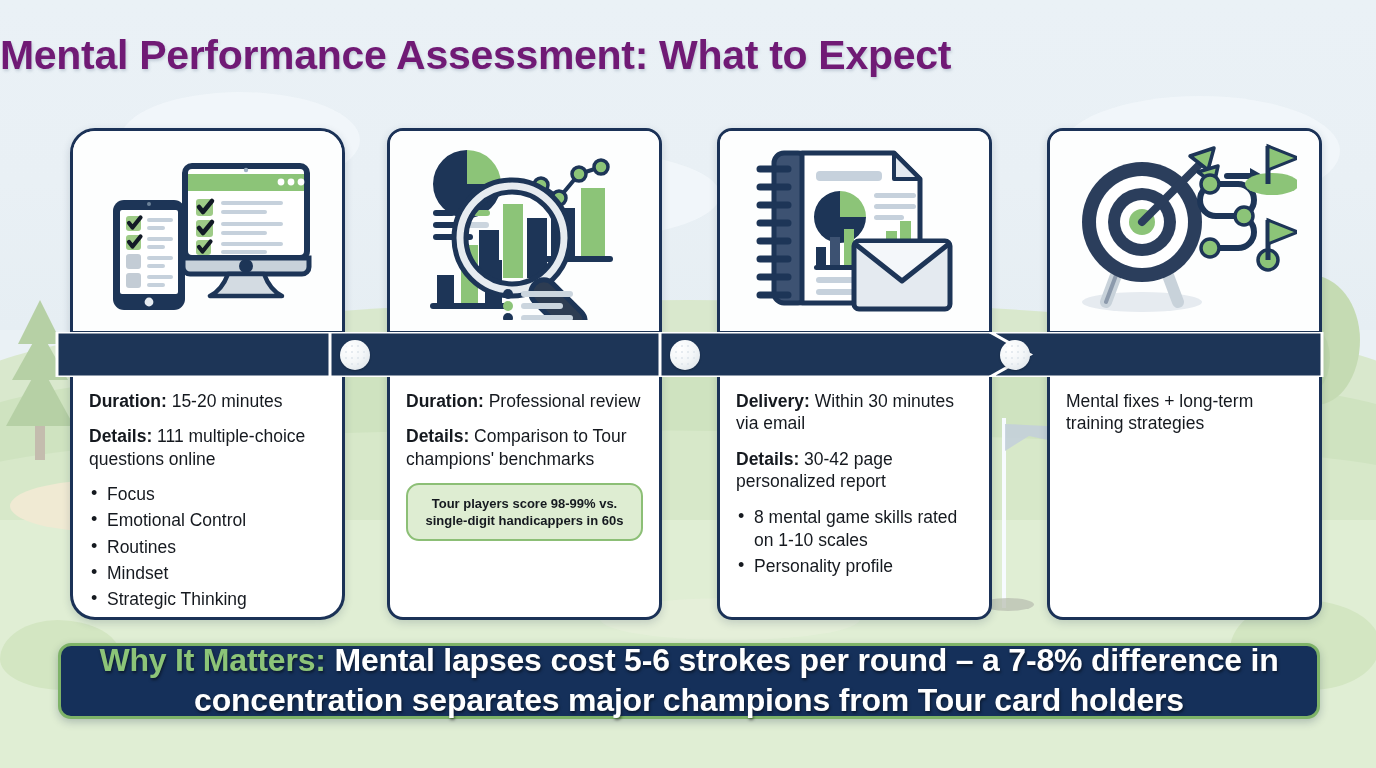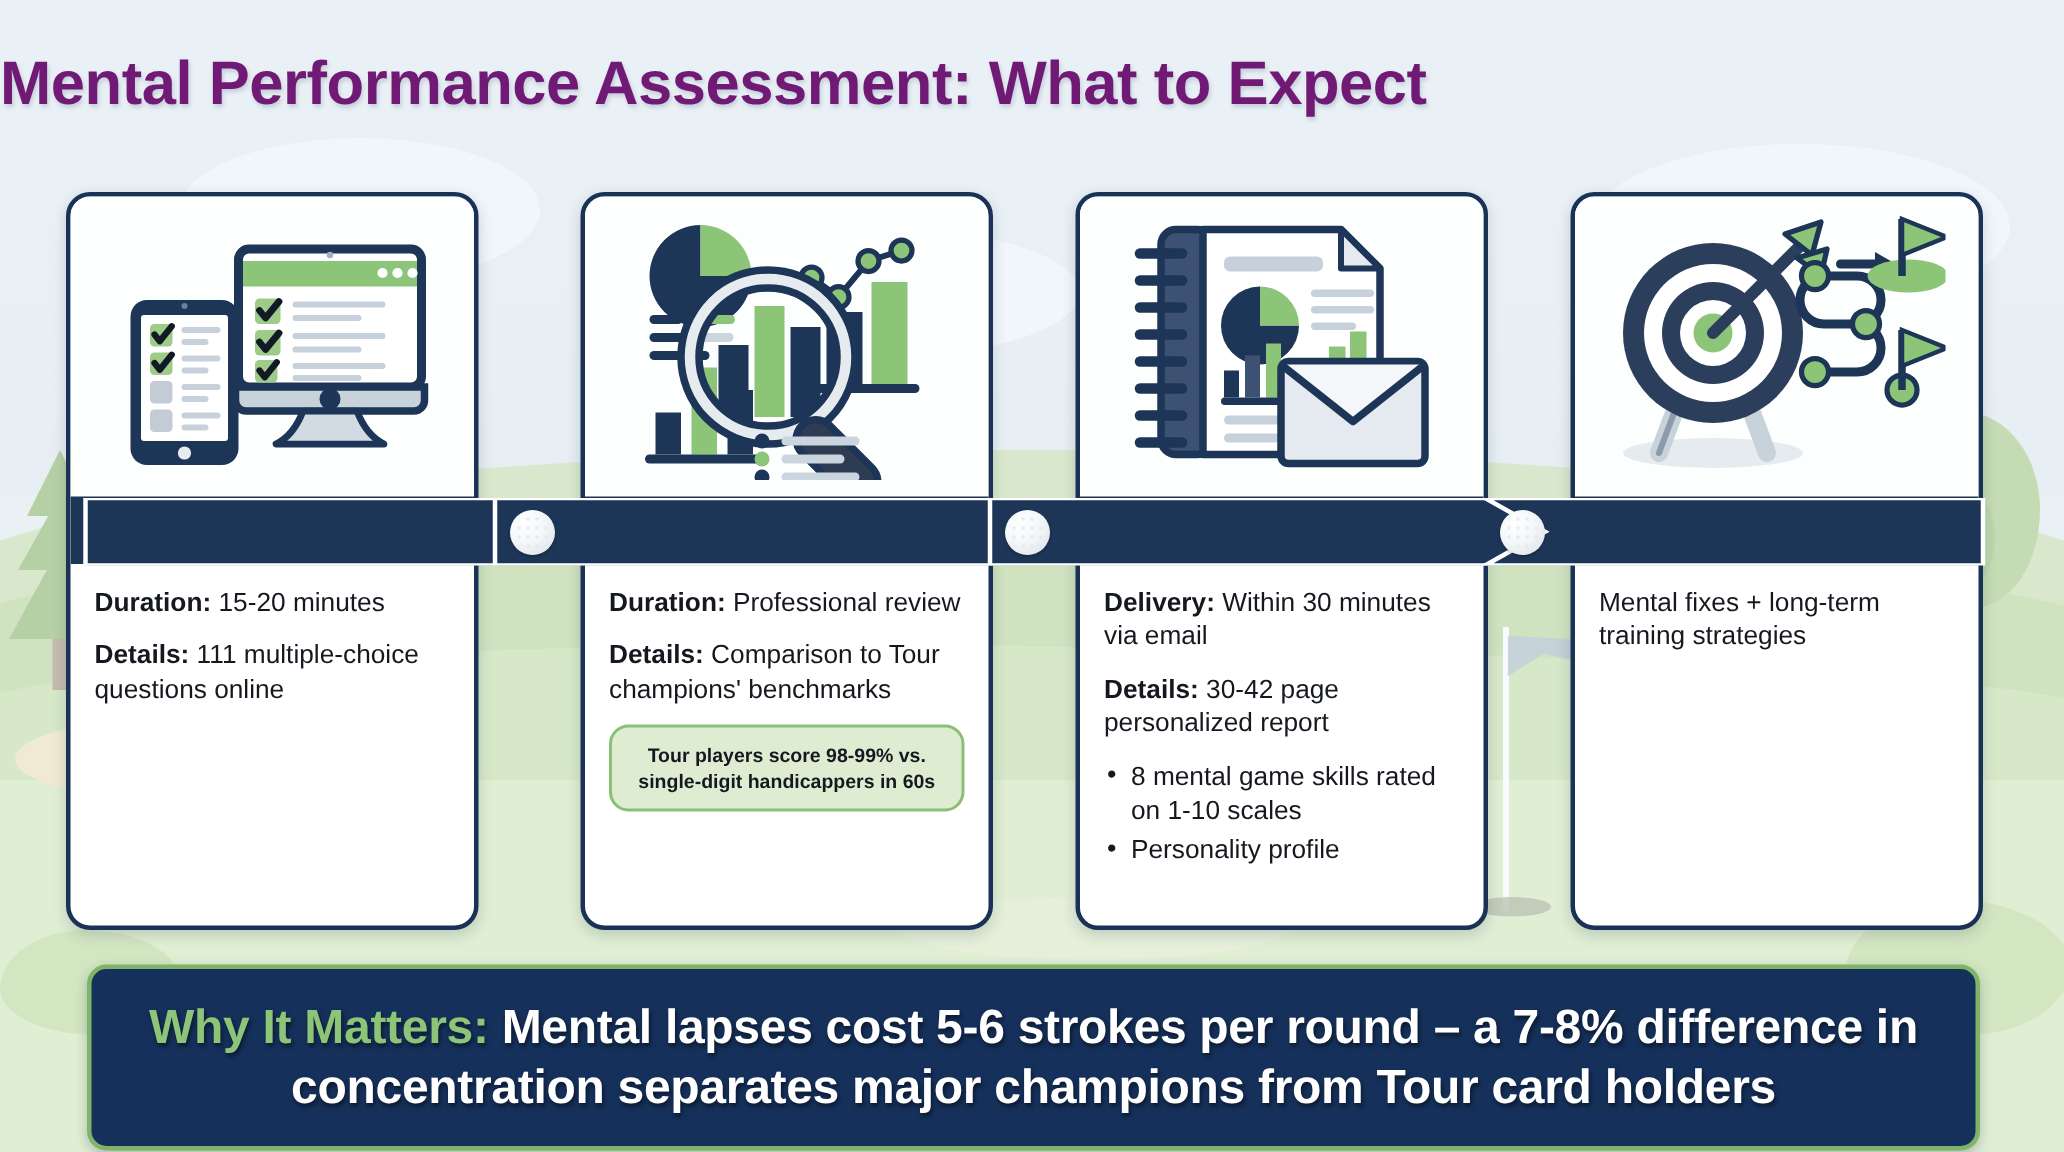--- a/index.html
+++ b/index.html
@@ -71,21 +71,21 @@
   }
 
   
   .cards { position:absolute; top:128px; left:0; width:100%; height:492px; }
   .card {
     position:absolute; top:0; width:275px; height:492px;
     background:#ffffff; border:3px solid #1b3257; border-radius:16px;
     box-shadow: 0 3px 9px rgba(30,50,80,.18);
     overflow:hidden;
   }
-  .card.c1 { left:44px; }
+  .card.c1 { left:70px;border-radius:25px; }
   .card.c2 { left:387px; }
   .card.c3 { left:717px;border-radius:15px; }
   .card.c4 { left:1047px; }
 
   .card-icon {
     height:200px; display:flex; align-items:center; justify-content:center;
     background:#fdfefe;
   }
   .card-head {
     height:45px; background:#1d3557; display:flex; align-items:center;
@@ -124,21 +124,21 @@
     z-index:4;
   }
   .gball:after{
     content:""; position:absolute; inset:3px; border-radius:50%;
     background-image: radial-gradient(#dfe6ec 1px, transparent 1.3px);
     background-size: 6px 6px; opacity:.75;
   }
 
   
   .banner {
-    position:absolute; left:58px; top:643px; width:1262px; height:124px;
+    position:absolute; left:58px; top:643px; width:1262px; height:76px;
     background:#15305a; border:3px solid #7eb368; border-radius:13px;
     box-shadow: 0 3px 8px rgba(20,40,70,.25);
     display:flex; align-items:center; justify-content:center; text-align:center;
     padding: 0 20px;
   }
   .banner p {
     font-size:32px; font-weight:bold; color:#ffffff; line-height:1.24;
     letter-spacing:-0.2px;
     text-shadow: 1px 2px 3px rgba(0,0,0,.5);
   }
@@ -252,20 +252,27 @@
       <div class="card-head">
         <span>STAGE 1: ASSESSMENT</span>
       </div>
       <div class="card-body">
         <div class="ln">
           <b>Duration:</b><span> 15-20 minutes</span>
         </div>
         <div class="ln">
           <b>Details:</b><span> 111 multiple-choice questions online</span>
         </div>
+        <ul class="bullets">
+          <li>Focus</li>
+          <li>Emotional Control</li>
+          <li>Routines</li>
+          <li>Mindset</li>
+          <li>Strategic Thinking</li>
+        </ul>
       </div>
     </div>
 
     <div class="card c2">
       <div class="card-icon">
         <svg width="220" height="178" viewBox="0 0 220 178" xmlns="http://www.w3.org/2000/svg">
 
           <path d="M52 8 A34 34 0 1 0 86 42 L52 42 Z" fill="#1d3557"></path>
           <path d="M52 8 A34 34 0 0 1 86 42 L52 42 Z" fill="#8cc478"></path>
 

